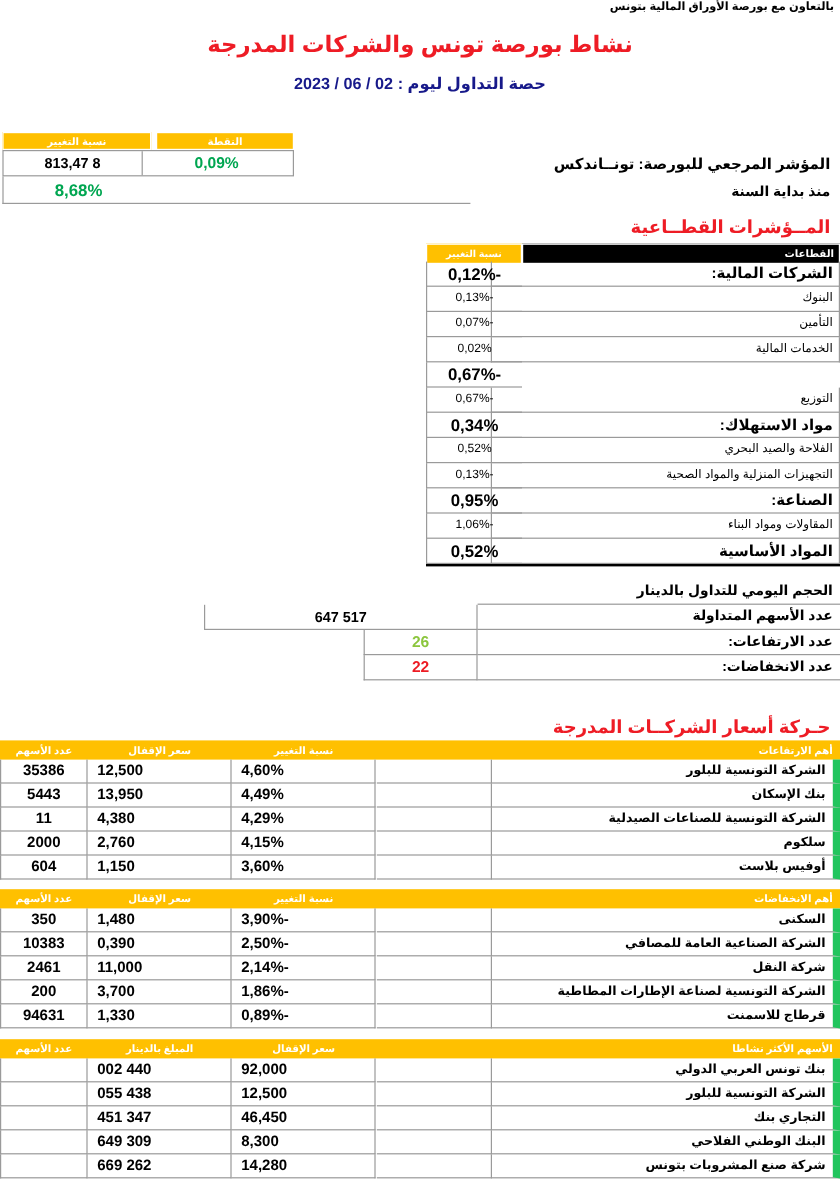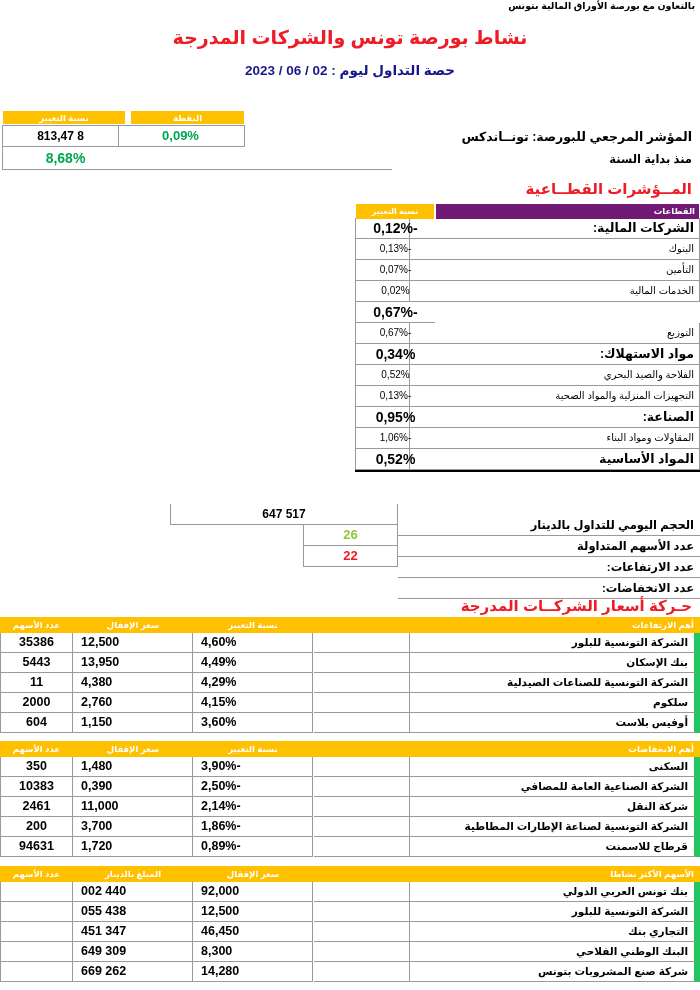--- a/index.html
+++ b/index.html
@@ -119,21 +119,21 @@
   #sector-title { top: 180px; right: 8px; }
   #movement-title { top: 597px; right: 8px; }
 
   
   #sector-table { top: 203px; right: 0px; width: 345px; }
   #sector-table .hrow {
     position: relative; height: 15px;
   }
   #sector-table .h-sector {
     position: absolute; right: 0px; top: 0; width: 265px;
-    background: #701a75; color: #fff; font-size: 8.5px; font-weight: bold;
+    background: #000000; color: #fff; font-size: 8.5px; font-weight: bold;
     text-align: right; padding-right: 4px; box-sizing: border-box;
     line-height: 15px; border: 1px solid #fff;
   }
   #sector-table .h-chg {
     position: absolute; right: 265px; top: 0; width: 80px;
     background: #ffc000; color: #fff; font-size: 8px; font-weight: bold;
     text-align: center; box-sizing: border-box;
     line-height: 15px; border: 1px solid #fff;
   }
   .sector-row { position: relative; height: 21px; }
@@ -161,21 +161,20 @@
   }
 
   
   #stats-block { top: 483px; right: 0px; width: 700px; }
   .stat-row { position: relative; height: 21px; }
   .stat-row .st-label {
     position: absolute; right: 0px; top: 0; width: 302px; height: 21px;
     line-height: 20px; text-align: right; padding-right: 6px;
     font-size: 11.5px; font-weight: bold; box-sizing: border-box;
     border-bottom: 1px solid #9a9a9a;
-    margin-top: 32px;
   }
   .stat-row .st-value {
     position: absolute; right: 302px; top: 0; width: 228px; height: 21px;
     line-height: 20px; text-align: center;
     font-size: 12px; font-weight: bold; box-sizing: border-box;
     border-bottom: 1px solid #9a9a9a;
     border-right: 1px solid #9a9a9a;
     border-left: 1px solid #9a9a9a;
   }
   .stat-row .st-value.narrow {
@@ -411,21 +410,21 @@
         <div class="rc col-name">الشركة التونسية لصناعة الإطارات المطاطية</div>
         <div class="rc col-gapA"></div>
         <div class="rc col-n3">200</div>
         <div class="rc col-n2">3,700</div>
         <div class="rc col-n1">-1,86%</div>
       </div>
       <div class="mv-row">
         <div class="rc col-name">قرطاج للاسمنت</div>
         <div class="rc col-gapA"></div>
         <div class="rc col-n3">94631</div>
-        <div class="rc col-n2">1,720</div>
+        <div class="rc col-n2">1,330</div>
         <div class="rc col-n1">-0,89%</div>
       </div>
     </div>
 </div>
 
 <div class="mv-table" id="active-table">
   <div class="mv-head">
     <div class="hc col-name">الأسهم الأكثر نشاطا</div>
     <div class="hc col-n3">عدد الأسهم</div>
     <div class="hc col-n2">المبلغ بالدينار</div>

